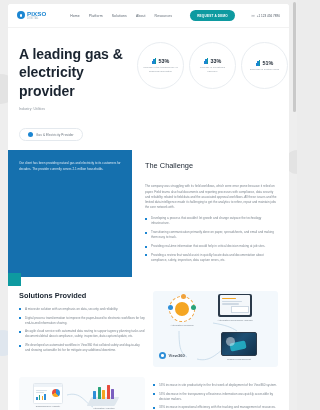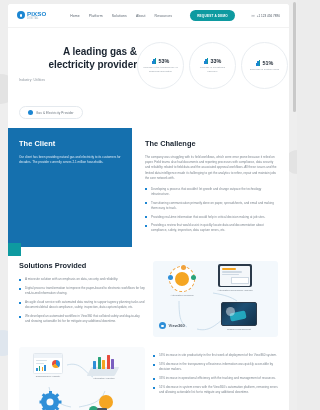--- a/index.html
+++ b/index.html
@@ -91,26 +91,25 @@
   .phone-icon { font-size: 3.4px; color: #4a5560; }
 
   
   .hero {
     padding: 13px 11px 10px 11px;
     display: flex;
     align-items: flex-start;
   }
   .hero-left { width: 118px; flex: none; padding-top: 4px; }
   .hero-title {
-    font-size: 10px;
+    font-size: 14px;
     font-weight: bold;
     color: #1a2430;
     line-height: 1.32;
     letter-spacing: -.05px;
-    text-align: right;
   }
   .hero-sub {
     margin-top: 7px;
     font-size: 3.3px;
     color: #8a939c;
     letter-spacing: .1px;
   }
 
   .stats { display: flex; gap: 5px; margin-left: auto; padding-top: 1px; }
   .stat {
@@ -172,22 +171,22 @@
   .client-accent {
     position: absolute; left: 0; bottom: -9px;
     width: 13px; height: 13px; background: #0e9aa0;
   }
 
   .challenge {
     flex: 1;
     padding: 11px 12px 10px 13px;
   }
   .challenge h2 {
-    font-size: 7.4px; font-weight: bold; color: #1a2430;
-    margin-bottom: 7px;
+    font-size: 7.4px; font-weight: normal; color: #1a2430;
+    margin-bottom: 14px;
   }
   .challenge p {
     font-size: 3.05px; line-height: 1.7; color: #7d868f;
     margin-bottom: 6px;
   }
   ul.bullets { list-style: none; }
   ul.bullets li {
     position: relative;
     padding-left: 6px;
     font-size: 3.05px; line-height: 1.62; color: #7d868f;
@@ -462,21 +461,20 @@
 
     <div class="tagrow">
       <span class="tag">
         <span class="tag-dot"></span>
         <span class="tag-text">Gas &amp; Electricity Provider</span>
       </span>
     </div>
 
     <div class="two-col">
       <div class="client">
-        <h2>The Client</h2>
         <p>Our client has been providing natural gas and electricity to its customers for decades. The provider currently serves 2.1 million households.</p>
         <span class="client-accent"></span>
       </div>
       <div class="challenge">
         <h2>The Challenge</h2>
         <p>The company was struggling with its field workflows, which were error prone because it relied on paper. Field teams also had documents and reporting processes with compliance, data security and reliability related to field data and the associated approval workflows. All these issues and the limited data intelligence made it challenging to get the analytics to refine, repair and maintain jobs the core network with.</p>
         <ul class="bullets">
           <li>Developing a process that wouldn't let growth and change outpace the technology infrastructure.</li>
           <li>Transitioning communication primarily done on paper, spreadsheets, and email and making them easy to track.</li>
           <li>Providing real-time information that would help in critical decision making at job sites.</li>

